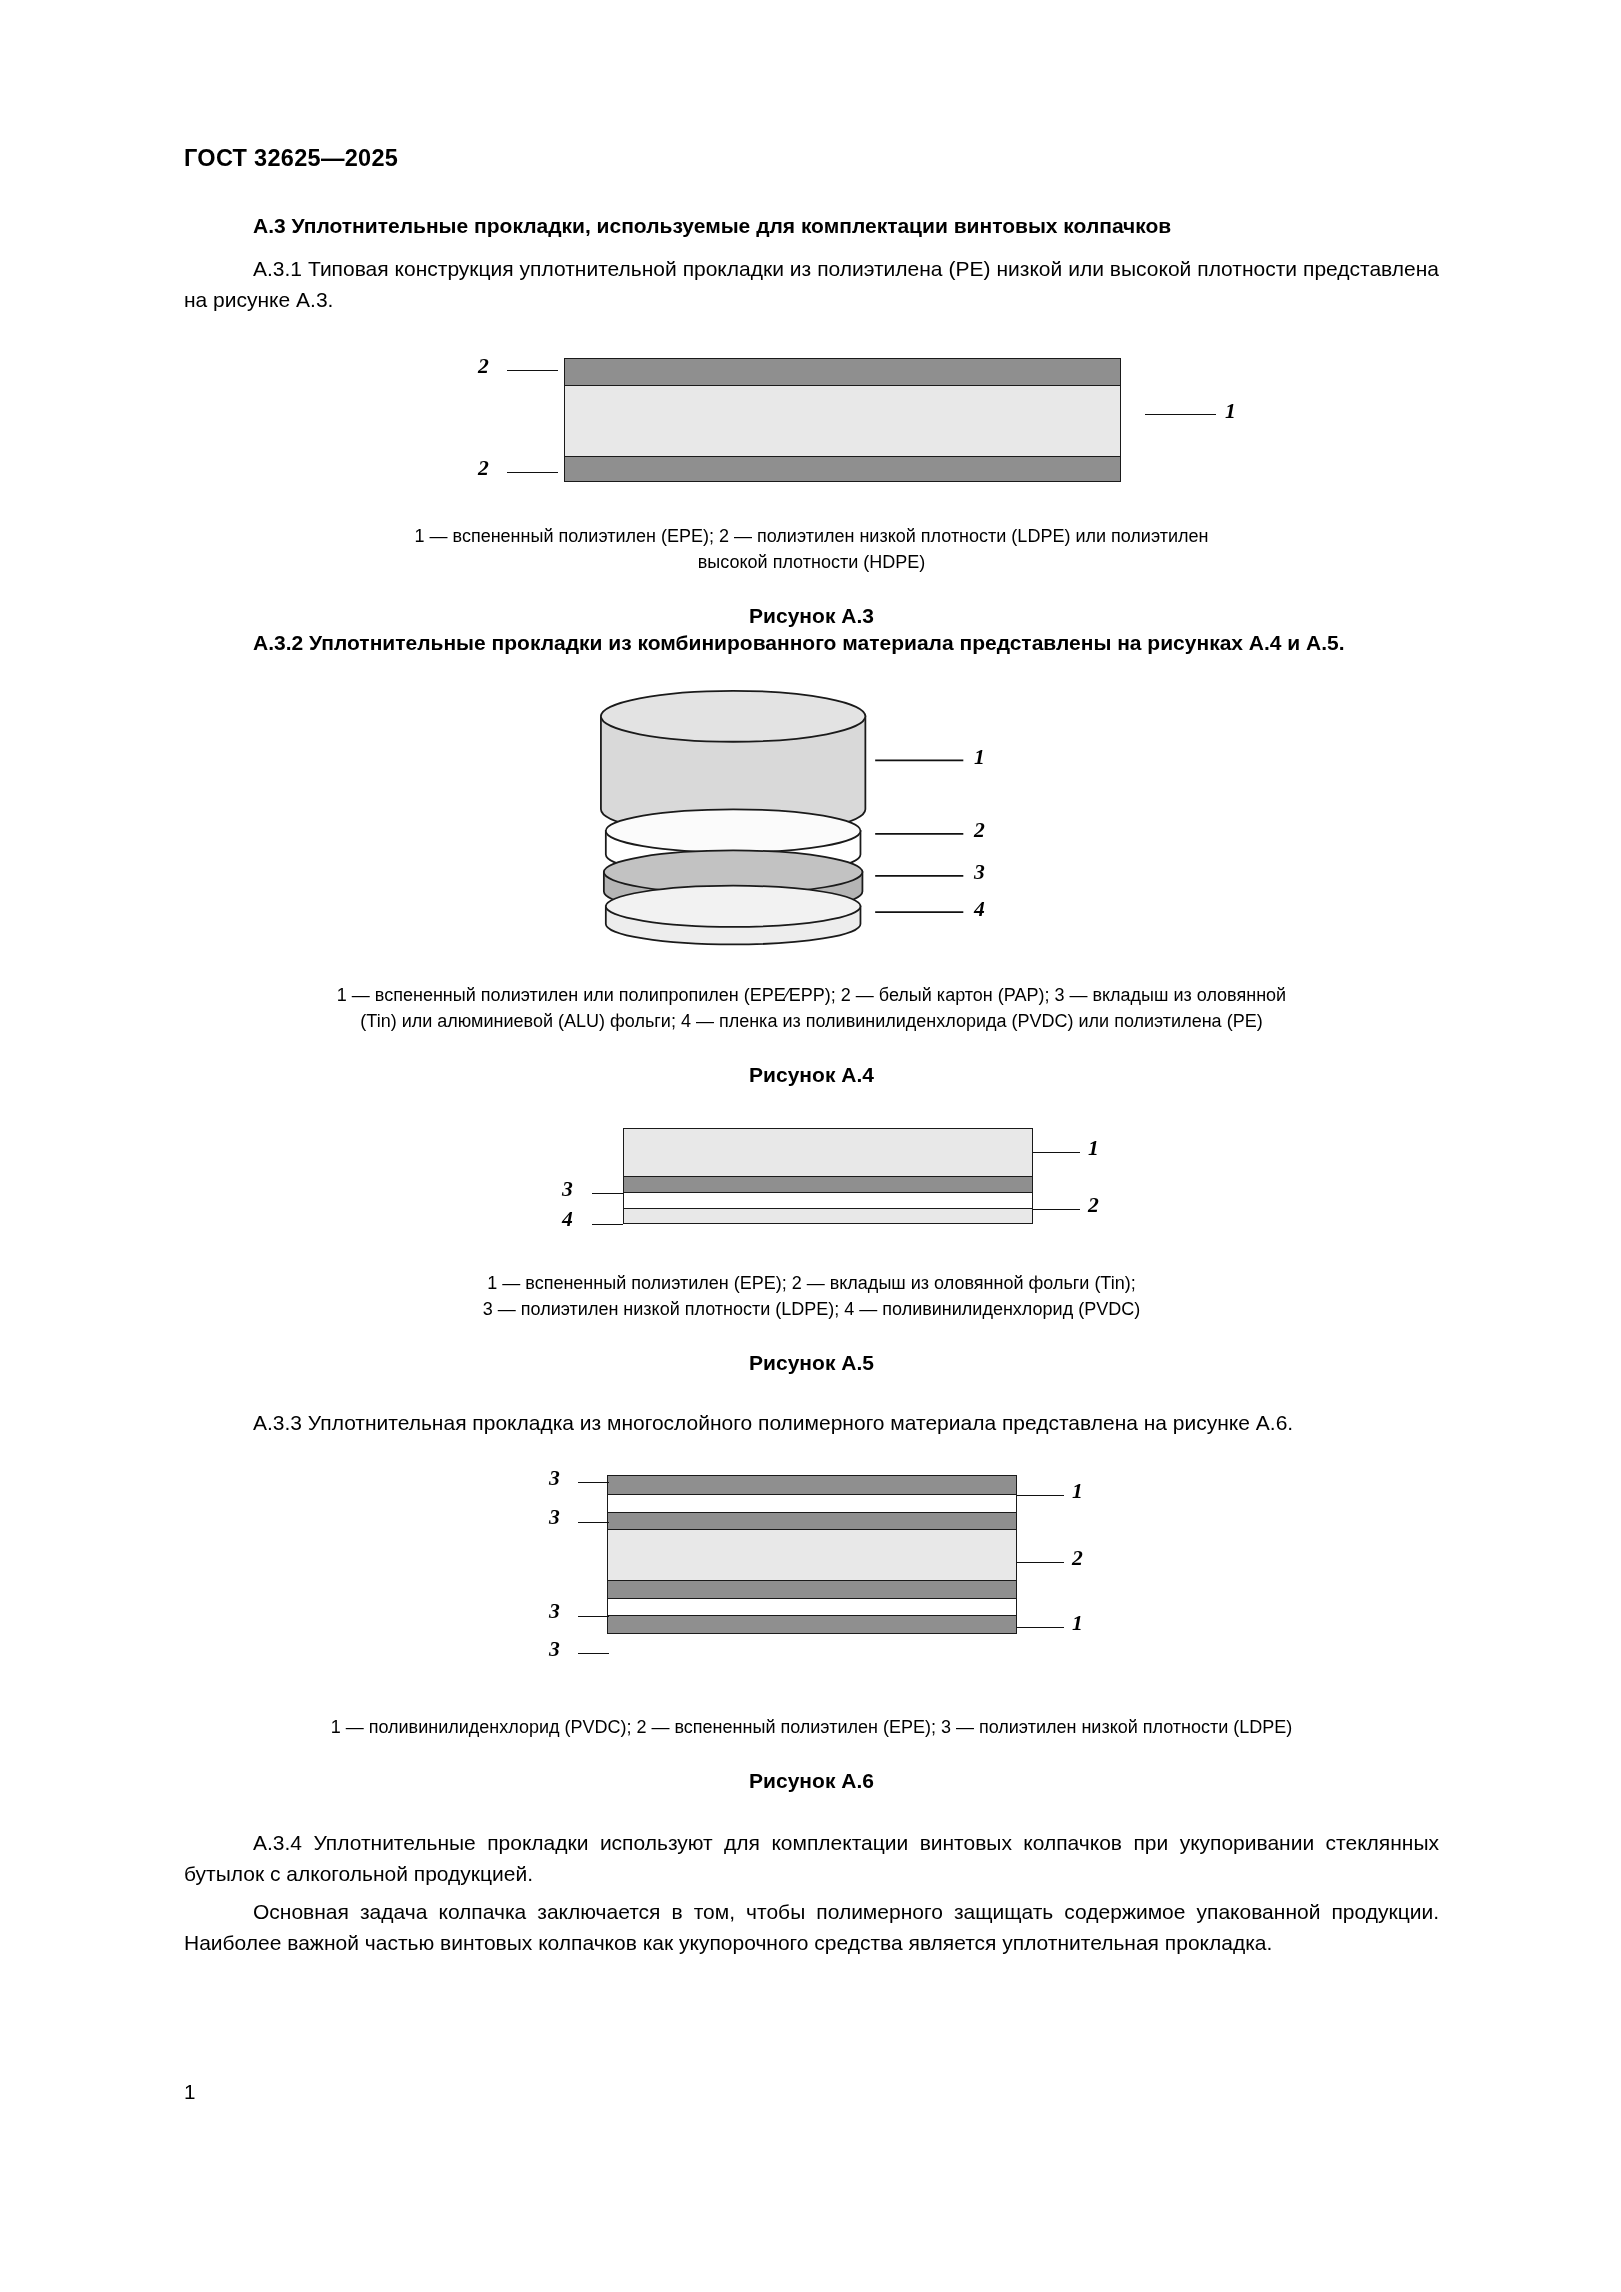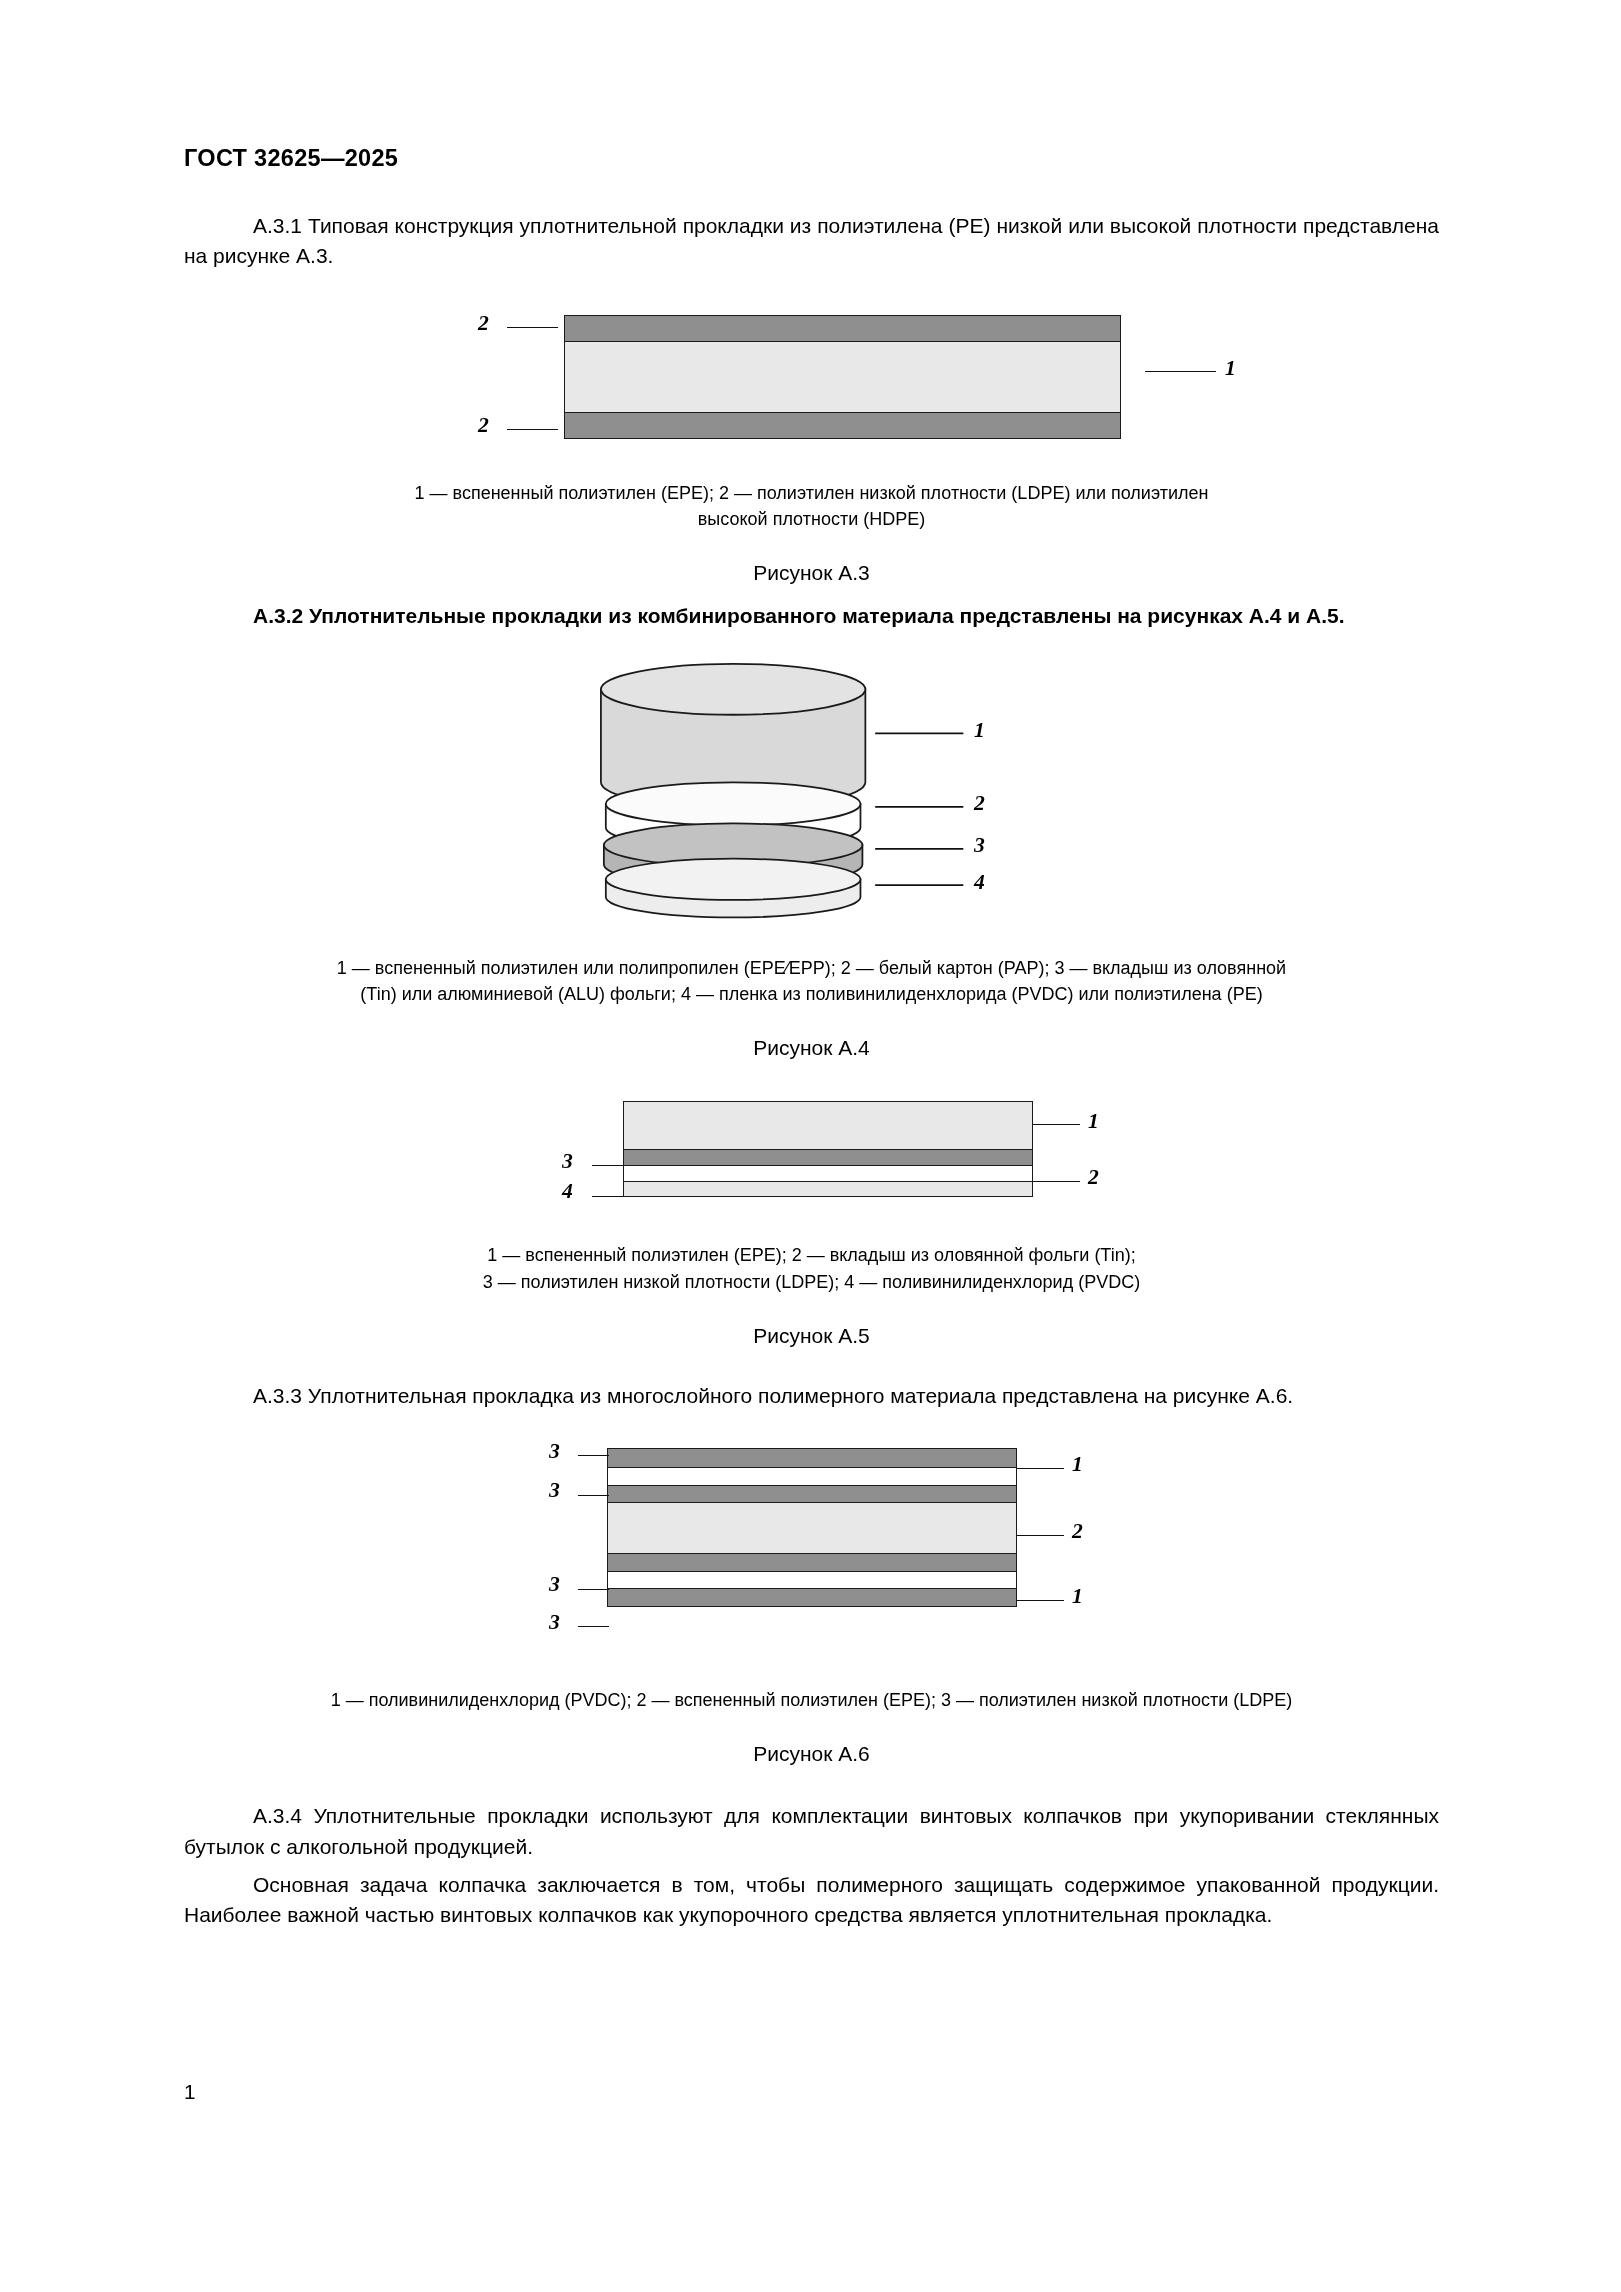--- a/index.html
+++ b/index.html
@@ -57,21 +57,22 @@
   .fig-caption {
     font-size: 18px;
     text-align: center;
     line-height: 1.45;
     margin: 0 auto;
     width: 1098px;
   }
   .fig-title {
     font-size: 21px;
     text-align: center;
-    margin: 16px;
+    margin: 0;
+    font-weight: bold;
   }
   .page-number {
     position: absolute;
     left: 184px;
     top: 2080px;
     font-size: 20.6px;
   }
 
   
   .figA3 {
@@ -145,20 +146,21 @@
 </style>
 </head>
 <body>
 
 <div class="page">
 
   <div class="header">ГОСТ 32625—2025</div>
 
   <div class="content">
 
+    <div class="h-sub">А.3 Уплотнительные прокладки, используемые для комплектации винтовых колпачков</div>
 
     <p class="para">А.3.1 Типовая конструкция уплотнительной прокладки из полиэтилена (PE) низкой или высокой плотности представлена на рисунке А.3.</p>
 
     <div class="fig-block">
       <div class="figA3">
 
         <div class="stack">
           <div class="layer l-grey" style="height:25.5px;"></div>
           <div class="layer l-light sep-top" style="height:71px;"></div>
           <div class="layer l-grey sep-top" style="height:25.5px;"></div>

